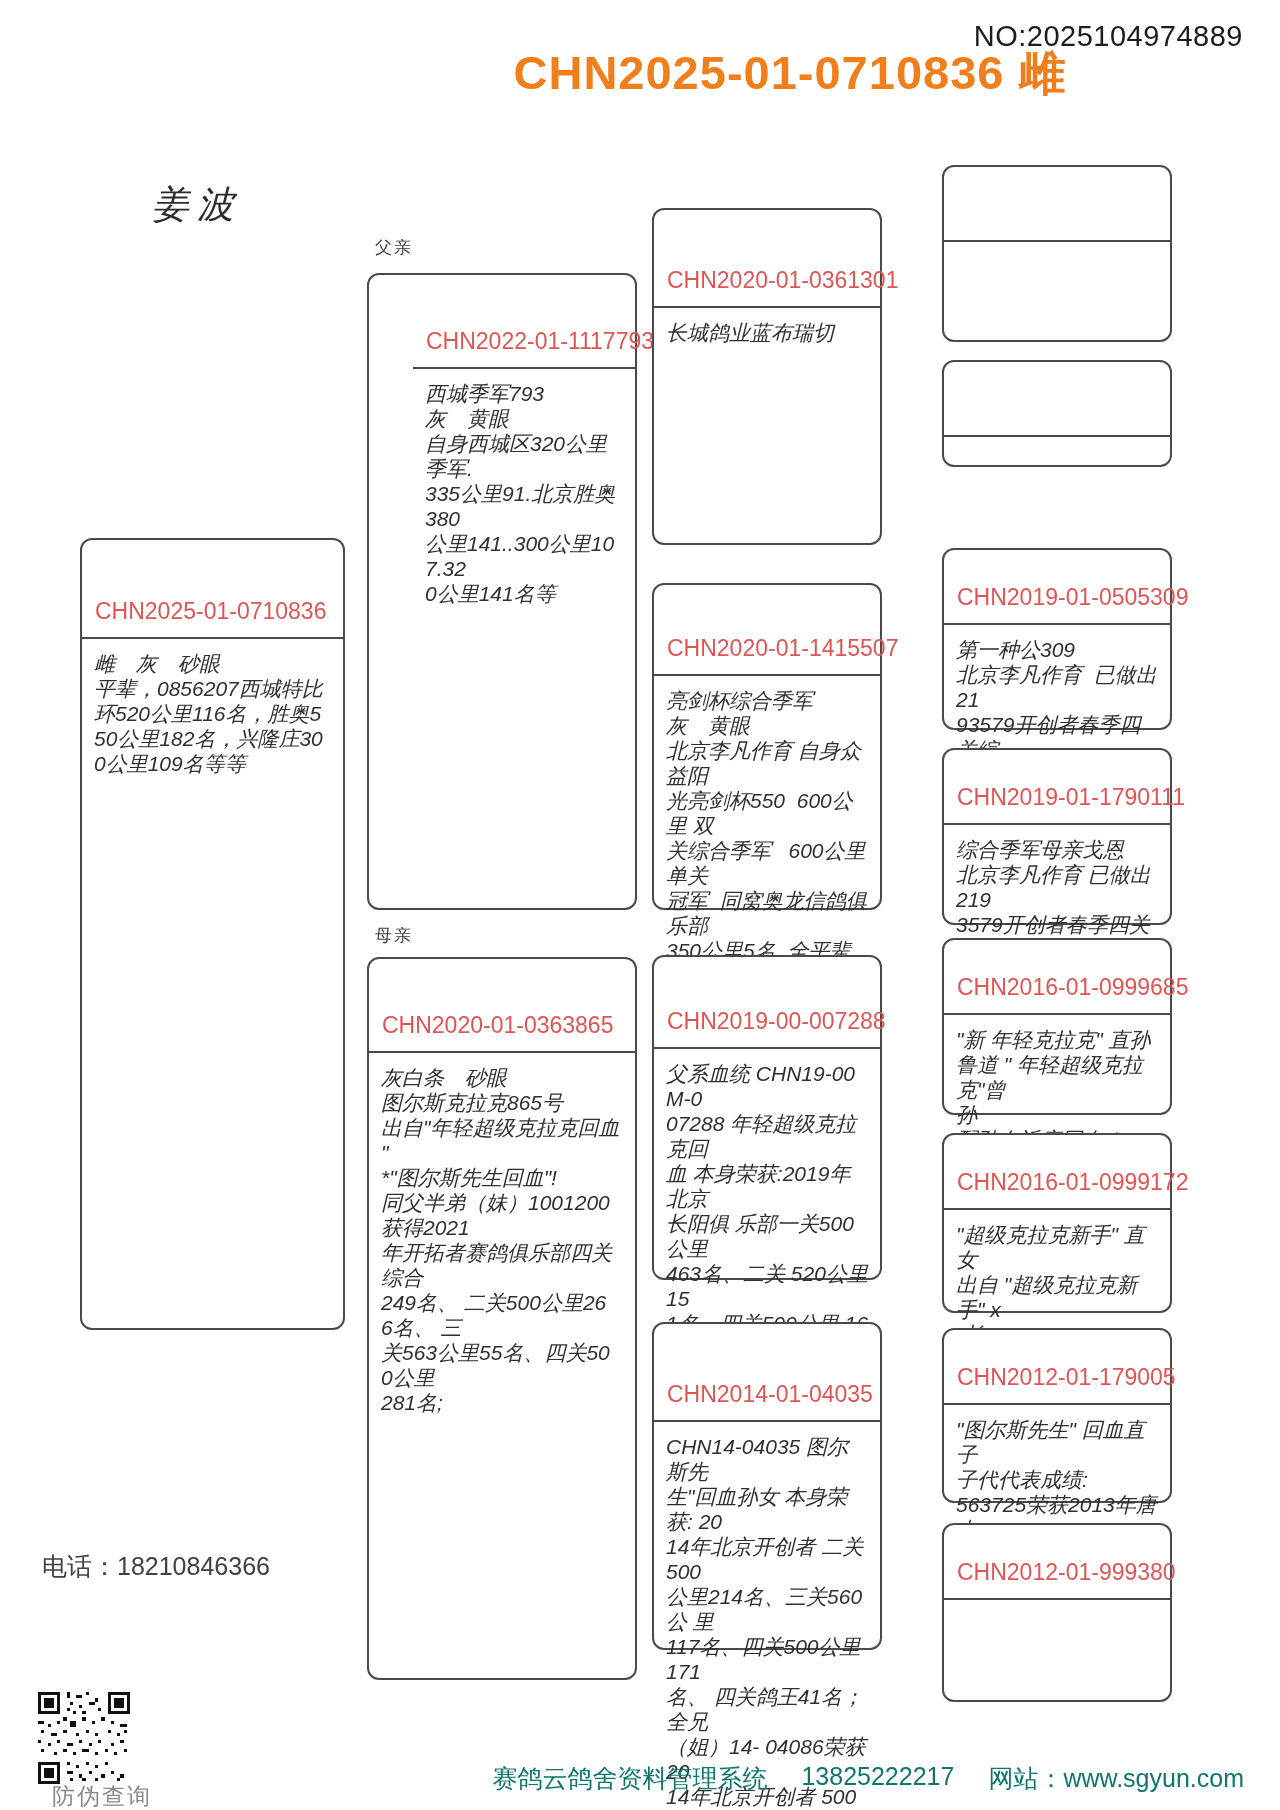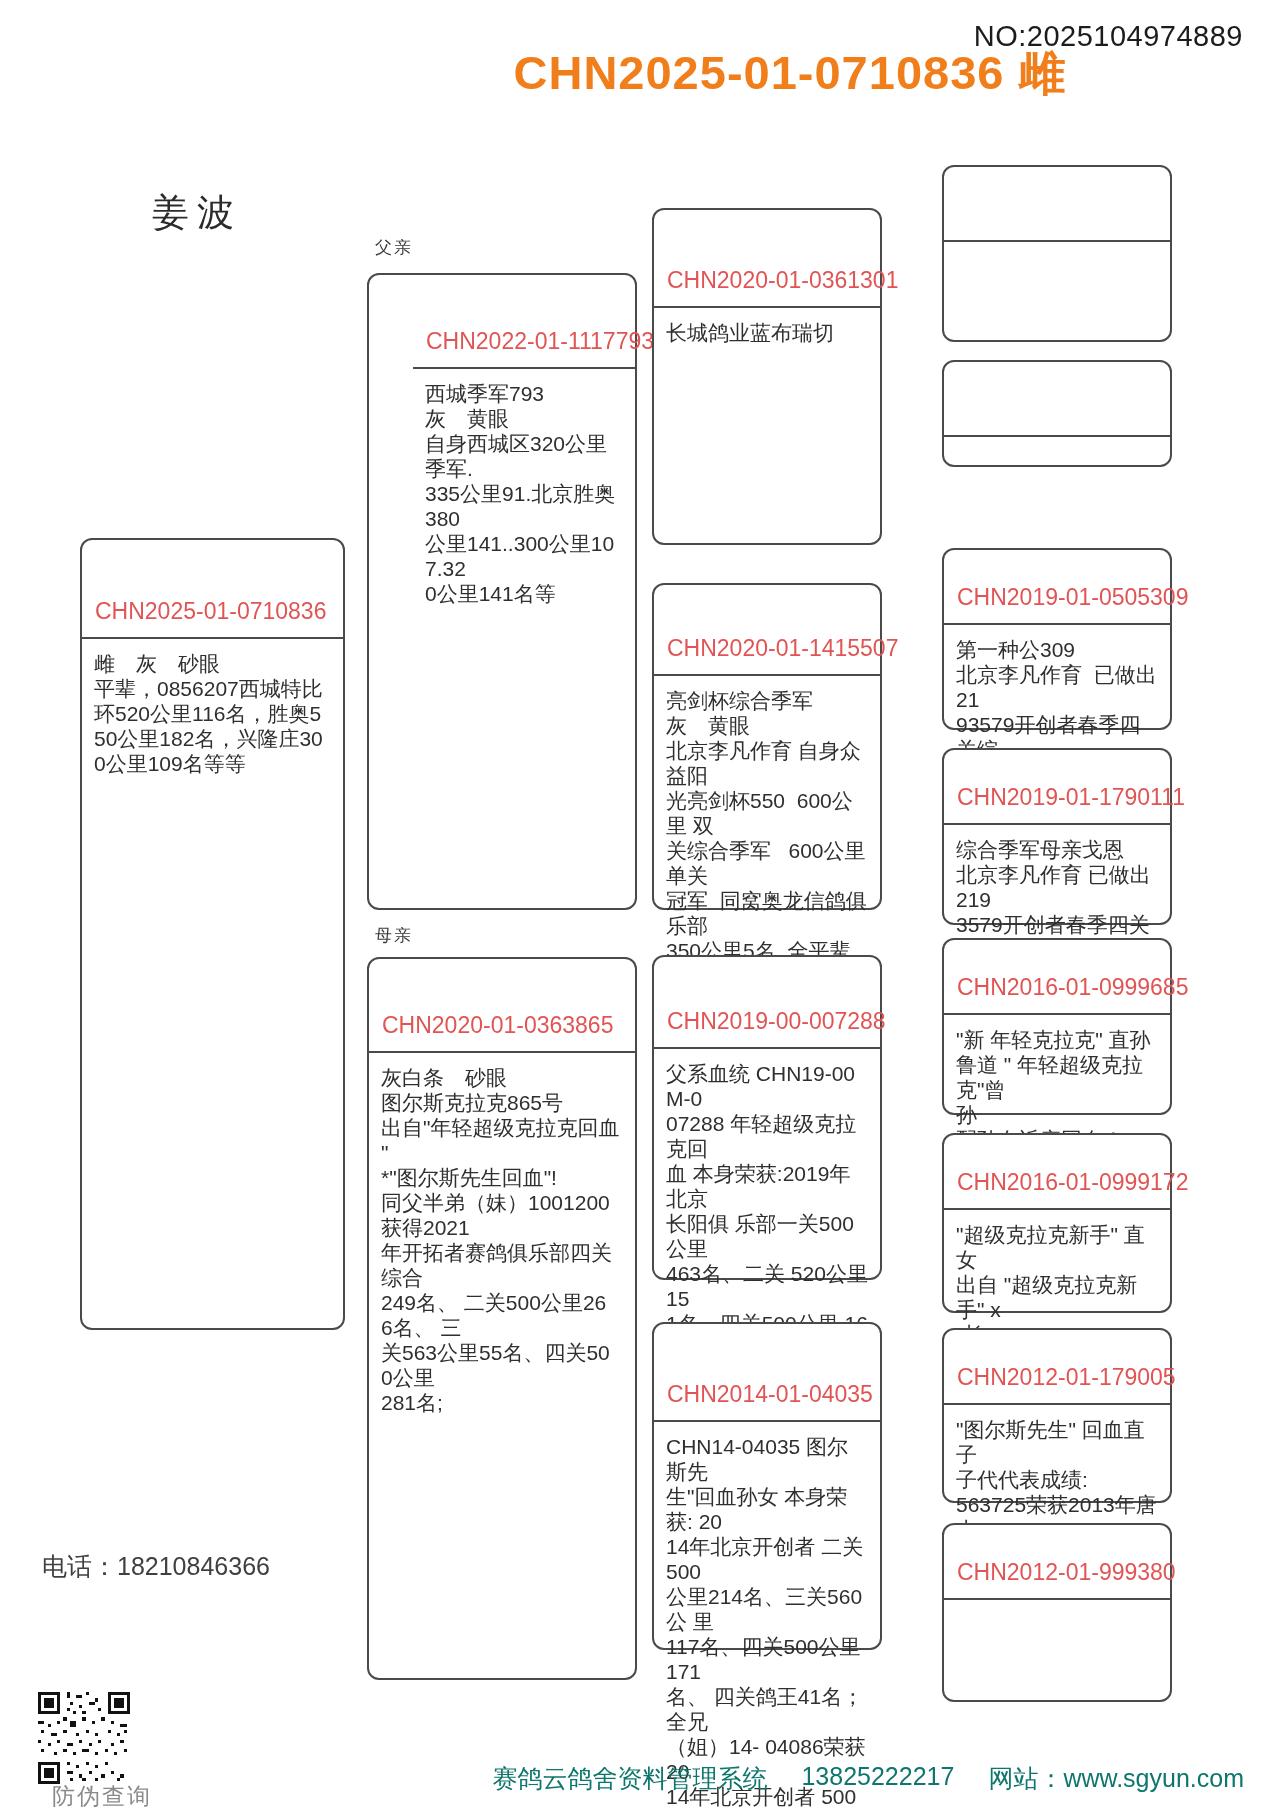--- a/index.html
+++ b/index.html
@@ -10,29 +10,29 @@
   }
   html,body{margin:0;padding:0;background:#ffffff;}
   #page{
     position:relative;width:1280px;height:1810px;background:#ffffff;
     font-family:"Liberation Sans","DejaVu Sans",sans-serif;color:var(--ink);
     overflow:hidden;
   }
   .no-number{position:absolute;top:20px;right:37px;font-size:29px;color:#1c1c1c;letter-spacing:.5px;}
   .main-title{position:absolute;top:42px;left:400px;width:780px;text-align:center;
     font-size:47px;font-weight:bold;color:var(--accent);letter-spacing:1px;}
-  .owner{position:absolute;top:188px;left:152px;font-size:37px;letter-spacing:8px;color:#2b2b2b;}
+  .owner{position:absolute;top:180px;left:152px;font-size:37px;letter-spacing:8px;color:#2b2b2b;font-style:italic;}
   .parent-label{position:absolute;font-size:17px;color:#3a3a3a;letter-spacing:2px;}
   .box{position:absolute;width:230px;box-sizing:border-box;background:#fff;
     border:2px solid var(--line);border-radius:12px;}
   .box-title{height:80px;display:flex;align-items:flex-end;padding:0 13px 12px;
     border-bottom:2px solid var(--line);color:var(--ring-red);font-size:23px;white-space:nowrap;}
   .box.small .box-title{height:61px;}
   .box-body{padding:12px 12px 10px;font-size:21px;line-height:25px;color:var(--ink);
-    white-space:pre-wrap;word-break:break-all;}
+    white-space:pre-wrap;word-break:break-all;font-style:italic;}
   .phone-line{position:absolute;left:42px;top:1550px;font-size:25px;color:#404040;}
   .qr{position:absolute;left:38px;top:1692px;width:92px;height:92px;}
   .qr-caption{position:absolute;left:52px;top:1781px;font-size:23px;color:#8a8a8a;letter-spacing:2px;}
   .footer{position:absolute;right:36px;top:1762px;display:flex;gap:34px;font-size:25px;color:#0f766e;}
 </style>
 </head>
 <body>
 
 <div id="page">
 

